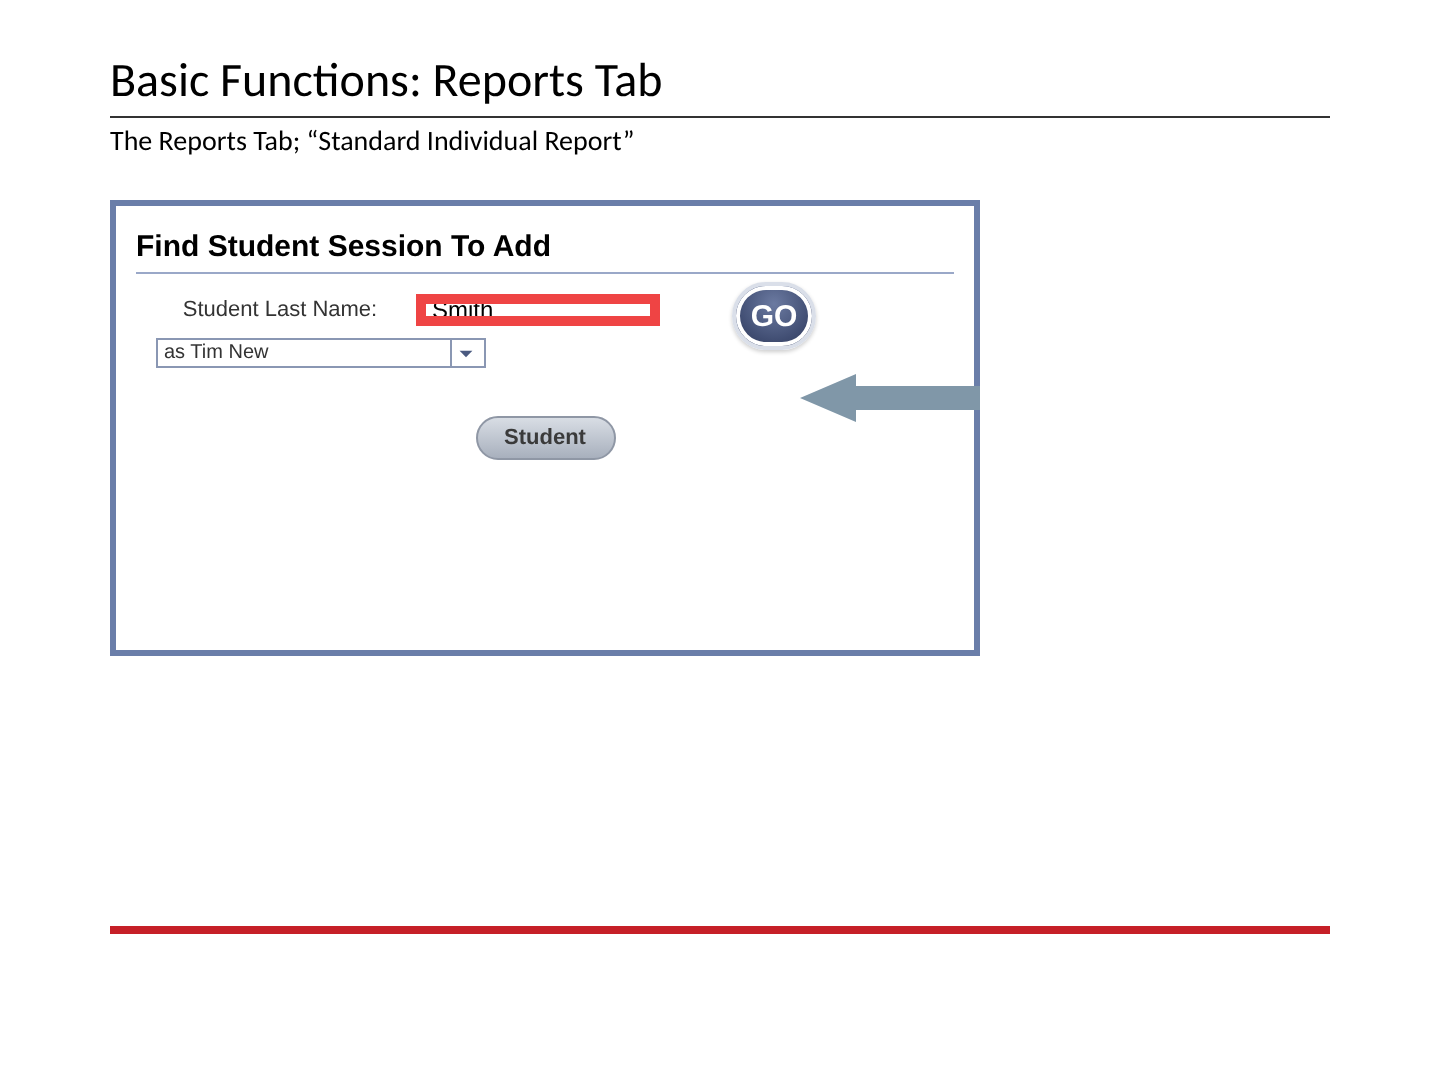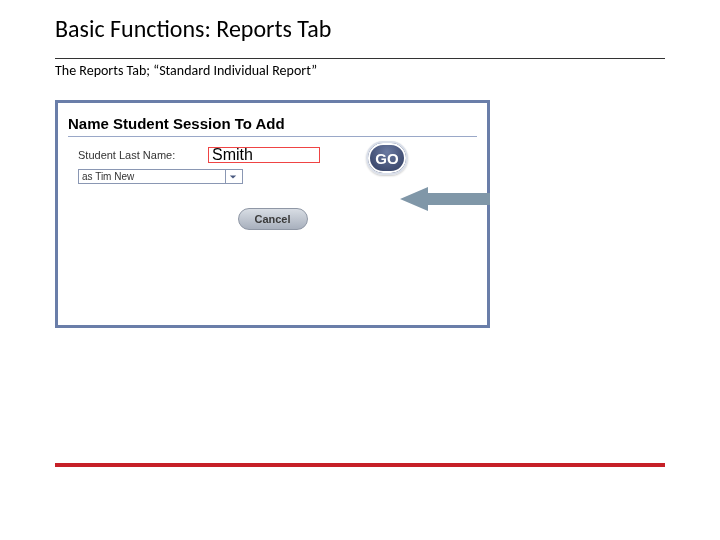--- a/index.html
+++ b/index.html
@@ -1,28 +1,28 @@
 <!DOCTYPE html>
 <html><head>
 <meta charset="utf-8">
 <style>
   * { box-sizing: border-box; margin: 0; padding: 0; }
   html, body { width: 720px; height: 540px; font-family: Calibri, Arial, sans-serif; background: #fff; color: #000; }
   .slide { position: relative; width: 720px; height: 540px; }
-  .title { position: absolute; left: 55px; top: 14px; font-size: 24px; font-weight: 400; }
+  .title { position: absolute; left: 55px; top: 26px; font-size: 24px; font-weight: 400; }
   .rule1 { position: absolute; left: 55px; top: 58px; width: 610px; height: 0; border-top: 1px solid #333; }
   .subtitle { position: absolute; left: 55px; top: 62px; font-size: 14px; font-weight: 400; }
   .panel-wrap { position: absolute; left: 55px; top: 100px; width: 435px; height: 228px; border: 3px solid #6a7ea9; background: #fff; }
   .panel-hdr { padding: 12px 10px 8px 10px; }
   .panel-hdr-text { font-family: Arial, sans-serif; font-weight: bold; font-size: 15px; }
   .panel-rule { margin: 4px 0 10px 0; height: 0; border-top: 1px solid #9aa8c8; }
   .form { font-family: Arial, sans-serif; font-size: 11px; color: #333; padding: 0 10px; }
   .row { display: flex; align-items: center; margin-bottom: 6px; position: relative; }
-  .lbl { width: 130px; text-align: left; padding-right: 6px; }
-  .tin { width: 112px; height: 16px; border: 1px solid #ef4444; font-size: 16px; padding: 0 3px; background: #fff; }
+  .lbl { width: 130px; text-align: center; padding-right: 6px; }
+  .tin { width: 122px; height: 16px; border: 5px solid #ef4444; font-size: 12px; padding: 0 3px; background: #fff; }
   .sel { width: 165px; height: 15px; border: 1px solid #8a97b3; font-size: 10px; padding: 0 3px; background: #fff; display: flex; align-items: center; justify-content: space-between; }
   .sel .chev { width: 14px; height: 14px; border-left: 1px solid #8a97b3; display: flex; align-items: center; justify-content: center; }
   .sel .chev svg { width: 8px; height: 8px; }
   .go-btn { position: absolute; left: 288px; top: -6px; width: 42px; height: 34px; border-radius: 17px; background: radial-gradient(circle at 50% 30%, #6b7aa1 0%, #404d72 65%, #2f3a57 100%); border: 2px solid #dadfe9; box-shadow: 0 0 0 2px #fff inset, 0 1px 2px rgba(0,0,0,.2); display: flex; align-items: center; justify-content: center; color: #fff; font-weight: bold; font-family: Arial; font-size: 15px; }
   .cancel-btn { margin: 24px auto 0 auto; width: 70px; height: 22px; border-radius: 11px; background: linear-gradient(#d8dde4,#a8b0bd); border: 1px solid #8f97a5; display: flex; align-items: center; justify-content: center; font-family: Arial; font-size: 11px; font-weight: bold; color: #3a3a3a; }
   .arrow { position: absolute; left: 400px; top: 185px; width: 90px; height: 28px; }
   .arrow svg { width: 100%; height: 100%; }
   .bullets { position: absolute; left: 520px; top: 140px; width: 180px; font-size: 17px; line-height: 1.25; }
   .bullets ul { list-style: none; }
   .bullets li { position: relative; padding-left: 16px; }
@@ -38,39 +38,39 @@
 </head>
 <body>
 <div class="slide">
 
 <div class="title">Basic Functions: Reports Tab</div>
 <div class="rule1"></div>
 <div class="subtitle">The Reports Tab; “Standard Individual Report”</div>
 
 <div class="panel-wrap">
   <div class="panel-hdr">
-    <div class="panel-hdr-text">Name Student Session To Add</div>
+    <div class="panel-hdr-text">Find Student Session To Add</div>
     <div class="panel-rule"></div>
     <div class="form">
       <div class="row">
         <div class="lbl">Student Last Name:</div>
         <input class="tin" value="Smith" style="">
         <div class="go-btn">GO</div>
       </div>
       <div class="row">
         <div class="sel">
           <span>as Tim New</span>
           <span class="chev">
             <svg viewBox="0 0 10 10">
                   <path d="M1 3 L5 7 L9 3 Z" fill="#4a5a80"></path>
                 </svg>
           </span>
         </div>
       </div>
-      <div class="cancel-btn">Cancel</div>
+      <div class="cancel-btn">Student</div>
     </div>
   </div>
 </div>
 
 <div class="arrow">
   <svg viewBox="0 0 90 28">
     <polygon points="0,14 28,2 28,8 90,8 90,20 28,20 28,26" fill="#8097a8"></polygon>
   </svg>
 </div>
 

